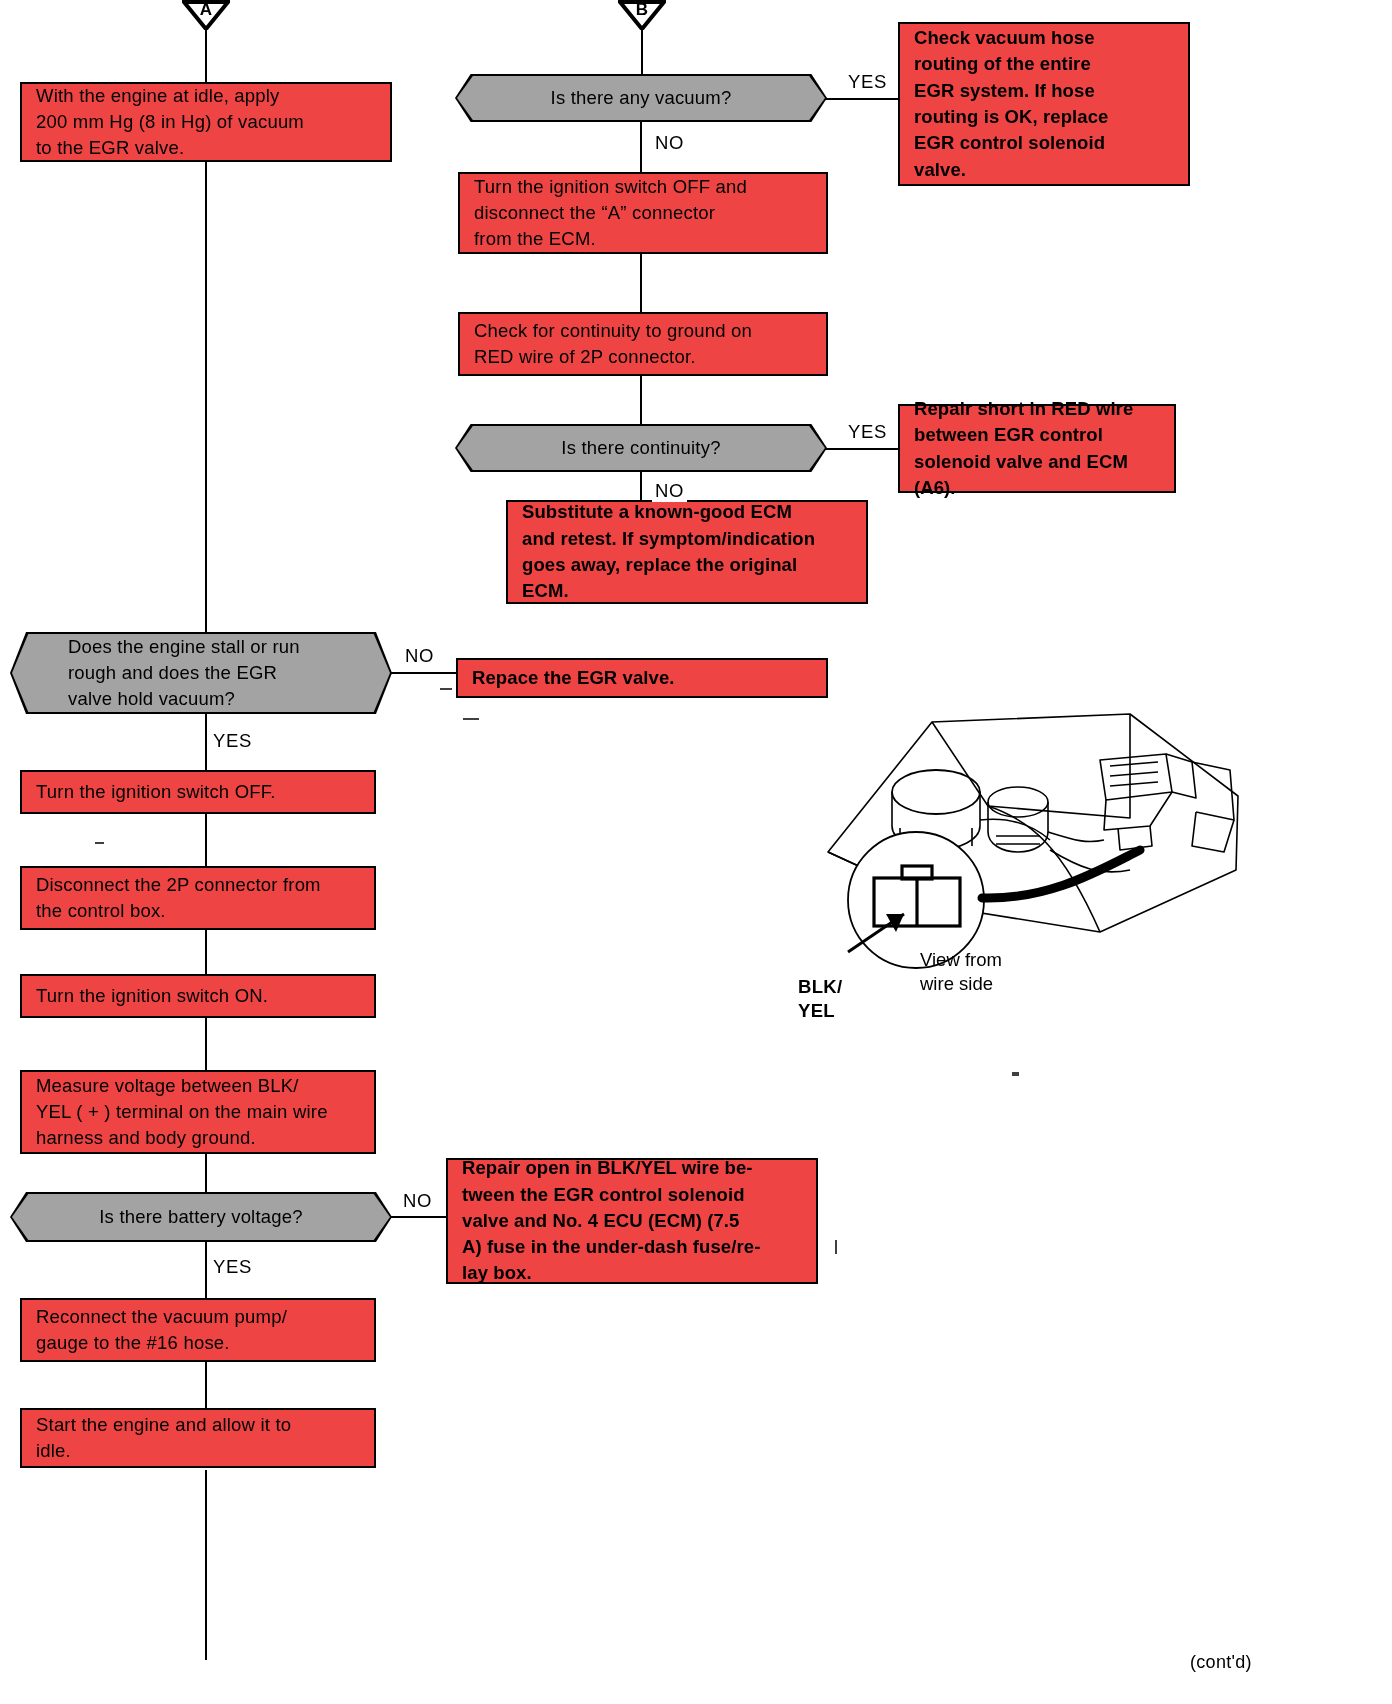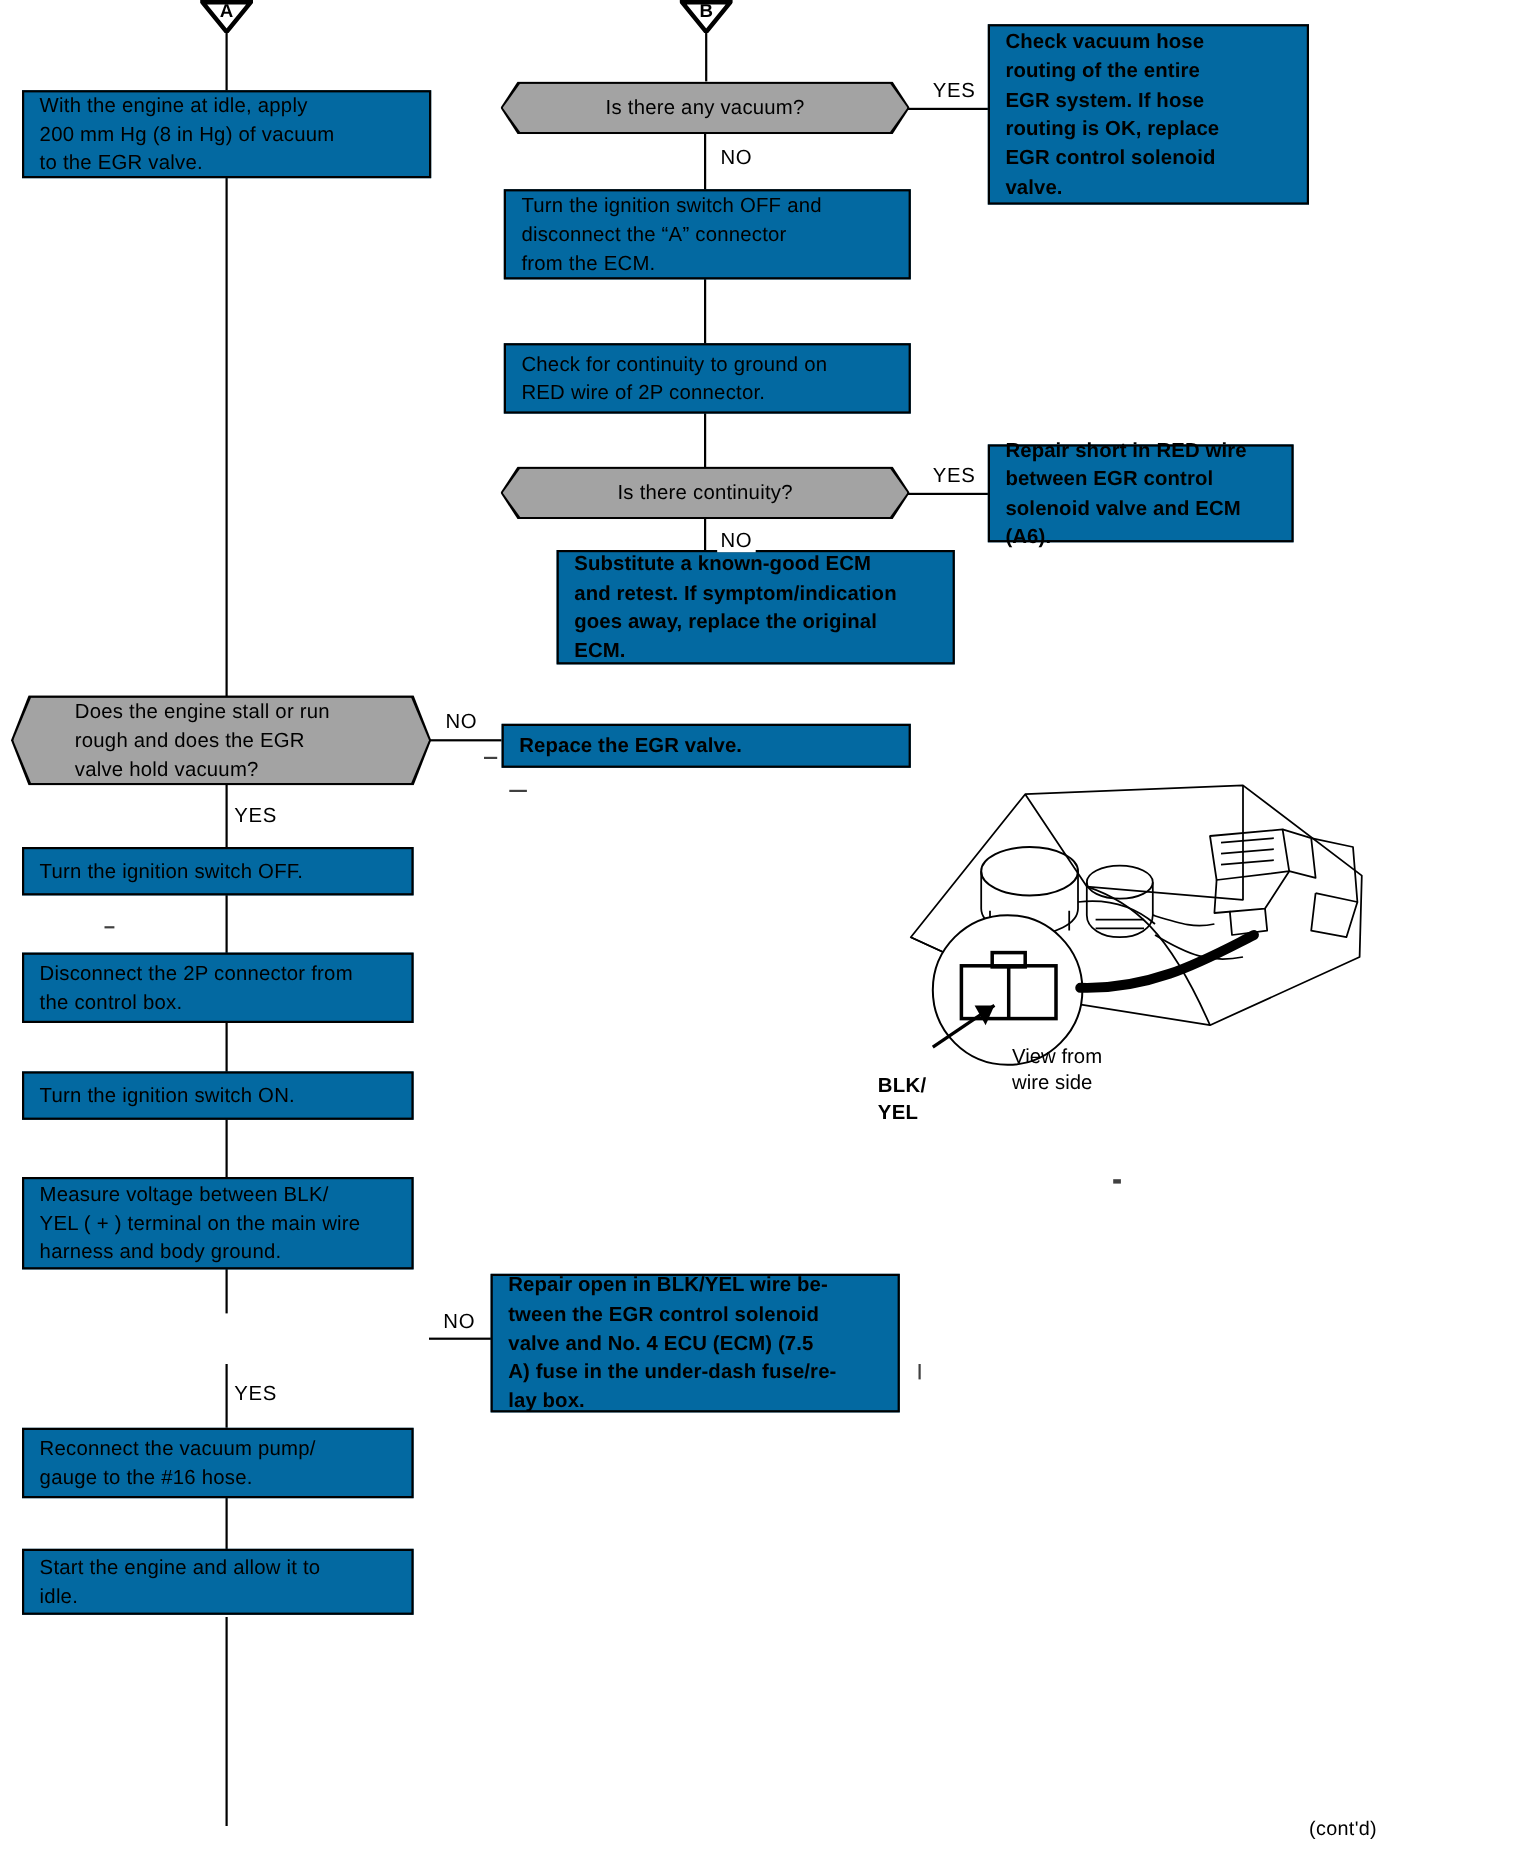--- a/index.html
+++ b/index.html
@@ -13,21 +13,21 @@
     width:1392px;
     height:1704px;
     background:#fff;
     overflow:hidden;
   }
   
   .box{
     position:absolute;
     box-sizing:border-box;
     border:2px solid #000;
-    background:#0369a1;
+    background:#ef4444;
     display:flex;
     align-items:center;
     z-index:3;
   }
   .box .txt{
     padding:0 14px;
     font-size:18.5px;
     line-height:1.42;
     letter-spacing:.2px;
     white-space:pre-line;
@@ -164,20 +164,25 @@
   </div>
   <div class="vline" style="left:205px;top:1016px;height:56px;"></div>
 
   <div class="box" style="left:20px;top:1070px;width:356px;height:84px;">
     <span class="txt">Measure  voltage  between  BLK/
 YEL ( + ) terminal on the main wire
 harness and body ground.</span>
   </div>
   <div class="vline" style="left:205px;top:1152px;height:42px;"></div>
 
+  <div class="hex center" style="left:10px;top:1192px;width:382px;height:50px;">
+    <div class="inner">
+      <span class="txt">Is  there  battery  voltage?</span>
+    </div>
+  </div>
   <div class="hline" style="left:390px;top:1216px;width:60px;"></div>
   <span class="edge-label" style="left:400px;top:1190px;">NO</span>
 
   <div class="vline" style="left:205px;top:1240px;height:58px;"></div>
   <span class="edge-label" style="left:210px;top:1256px;">YES</span>
 
   <div class="box" style="left:20px;top:1298px;width:356px;height:64px;">
     <span class="txt">Reconnect  the  vacuum  pump/
 gauge to the #16 hose.</span>
   </div>

